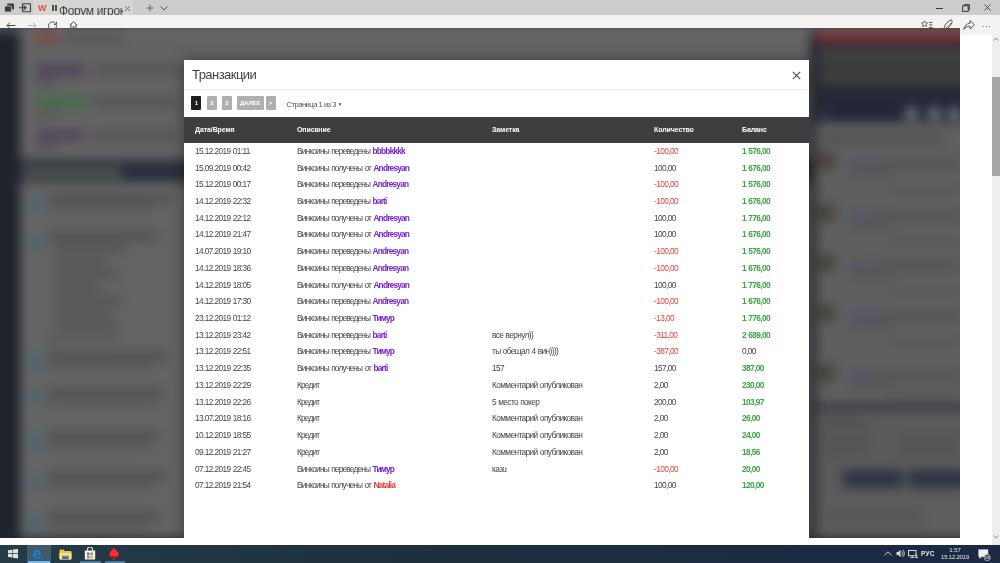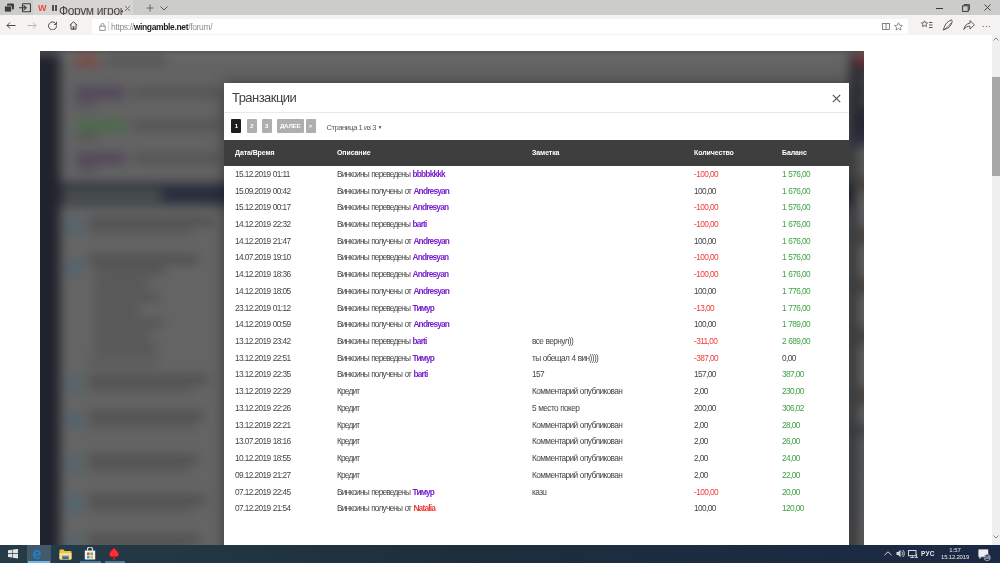--- a/index.html
+++ b/index.html
@@ -11,41 +11,41 @@
 
 #tabbar { position:absolute; left:0; top:0; width:1000px; height:15px; background:#ccccca; }
 #tab { position:absolute; left:33px; top:0; width:100px; height:15px; background:#d7d5d4; }
 #tabtitle { position:absolute; left:26px; top:3.5px; font-size:12px; color:#474747; letter-spacing:-0.35px; white-space:nowrap; width:64px; overflow:hidden; }
 #navbar { position:absolute; left:0; top:15px; width:1000px; height:20px; background:#f4f3f2; }
 #addressbar { position:absolute; left:92px; top:4px; width:816px; height:14.5px; background:#fff; border-radius:2px; }
 #urltext { position:absolute; left:19px; top:3px; font-size:8.5px; color:#8f8f8f; letter-spacing:-0.35px; white-space:nowrap; }
 #urltext b { color:#1b1b1b; font-weight:bold; }
 
 
-#page { position:absolute; left:0; top:51px; width:824px; height:510px; overflow:hidden; background:#1f222b;margin-left:40px; }
+#page { position:absolute; left:0; top:28px; width:960px; height:510px; overflow:hidden; background:#1f222b; }
 #bg { position:absolute; left:-20px; top:-20px; width:1032px; height:550px; filter:blur(5.5px); background:#1f222b; }
 #bg .e { position:absolute; }
 
 
 #modal { position:absolute; left:183.5px; top:31.5px; width:625px; height:478.5px; background:#fff; box-shadow:0 0 14px rgba(0,0,0,0.4); }
 #mtitle { position:absolute; left:8.5px; top:7.3px; font-size:13px; color:#414141; letter-spacing:-0.55px; }
 #msep { position:absolute; left:0px; top:29px; width:625px; height:1px; background:#e9e9e9; }
 .pbtn { position:absolute; top:36.5px; height:13.5px; background:#b1aeae; color:#fff; font-size:6.2px; font-weight:bold; text-align:center; line-height:14px; border-radius:1px; letter-spacing:-0.2px;}
 .pbtn.on { background:#1d1d1d; }
 #pginfo { position:absolute; left:103px; top:40px; font-size:7.5px; color:#555; letter-spacing:-0.45px; }
 
 #ttable { position:absolute; left:0; top:57.5px; width:625px; border-collapse:collapse; table-layout:fixed; }
 #ttable td, #ttable th { overflow:hidden; white-space:nowrap; vertical-align:middle; padding:0; }
 #ttable th { background:#3e3e3e; color:#fff; font-size:7px; font-weight:bold; text-align:left; height:25.5px; letter-spacing:-0.1px; }
 #ttable td { height:16.73px; font-size:8.3px; color:#464646; letter-spacing:-0.6px; word-spacing:0.5px; }
 #ttable td:nth-child(2) { letter-spacing:-0.8px; word-spacing:0.8px; }
 #ttable .c1 { padding-left:11.5px; }
 #ttable .u { color:#7921d1; font-weight:bold; }
 #ttable .r { color:#ee3b38; }
-#ttable .g { color:#3da346; }
+#ttable .g { color:#3da346;font-weight:bold; }
 #ttable .nat { color:#ee3b38; font-weight:bold; }
 
 
 .sq { position:absolute; width:20px; height:21.5px; background:#fff; }
 .sq svg { position:absolute; left:4px; top:5px; }
 
 
 #sbar { position:absolute; left:992px; top:35px; width:8px; height:509.5px; background:#f0efee; }
 #sthumb { position:absolute; left:0; top:42px; width:8px; height:99px; background:#a9a7a6; }
 
@@ -101,35 +101,20 @@
         <path d="M6 0.5 L9 3.5 L6 6.5 M9 3.5 H0.5" stroke="#b9b7b6" stroke-width="1" fill="none"></path>
       </svg>
     <svg class="abs" style="left:48px;top:6px" width="9" height="9" viewBox="0 0 9 9">
         <path d="M7.8 2.6 A4 4 0 1 0 8.5 4.5" stroke="#4a4a4a" stroke-width="1" fill="none"></path>
         <path d="M8.6 0.8 L8.6 3.4 L6 3.4" stroke="#4a4a4a" stroke-width="1" fill="none"></path>
       </svg>
     <svg class="abs" style="left:69px;top:6px" width="9" height="9" viewBox="0 0 9 9">
         <path d="M0.8 4.2 L4.5 0.8 L8.2 4.2 M2 3.4 V8.2 H7 V3.4" stroke="#4a4a4a" stroke-width="1" fill="none"></path>
         <rect x="3.7" y="5.2" width="1.6" height="3" fill="#4a4a4a"></rect>
       </svg>
-    <div id="addressbar">
-      <svg class="abs" style="left:6.5px;top:3.5px" width="7" height="8" viewBox="0 0 7 8">
-          <rect x="0.8" y="3.2" width="5.4" height="4.2" fill="none" stroke="#8a8a8a" stroke-width="0.9"></rect>
-          <path d="M2 3.2 V1.9 A1.5 1.5 0 0 1 5 1.9 V3.2" stroke="#8a8a8a" stroke-width="0.9" fill="none"></path>
-        </svg>
-      <div class="abs" style="left:15.5px;top:2px;width:1px;height:10px;background:#dcdcdc;"></div>
-      <div id="urltext">https://<b>wingamble.net</b>/forum/</div>
-      <svg class="abs" style="left:790px;top:3.5px" width="8" height="7" viewBox="0 0 8 7">
-          <rect x="0.5" y="0.5" width="7" height="6" fill="none" stroke="#6a6a6a" stroke-width="0.8"></rect>
-          <path d="M4 0.5 V6.5" stroke="#6a6a6a" stroke-width="0.8"></path>
-        </svg>
-      <svg class="abs" style="left:802px;top:2.5px" width="9" height="9" viewBox="0 0 10 10">
-          <path d="M5 0.8 L6.3 3.6 L9.4 3.9 L7 6 L7.8 9 L5 7.3 L2.2 9 L3 6 L0.6 3.9 L3.7 3.6 Z" fill="none" stroke="#6a6a6a" stroke-width="0.8"></path>
-        </svg>
-    </div>
 
     <svg class="abs" style="left:921px;top:5px" width="12" height="10" viewBox="0 0 12 10">
         <path d="M3.5 0.8 L4.5 2.8 L6.6 3 L5 4.5 L5.5 6.6 L3.5 5.5 L1.5 6.6 L2 4.5 L0.4 3 L2.5 2.8 Z" fill="none" stroke="#4a4a4a" stroke-width="0.8"></path>
         <path d="M8 2.5 H11.5 M8 5 H11.5 M8 7.5 H11.5" stroke="#4a4a4a" stroke-width="0.9"></path>
       </svg>
     <svg class="abs" style="left:942px;top:4px" width="11" height="12" viewBox="0 0 11 12">
         <path d="M9.5 0.8 C6 2 3 5 2.2 8.5 L1.2 11 L3.8 10 C7.2 9 9.5 6 10.2 2.5 Z" fill="none" stroke="#4a4a4a" stroke-width="0.9"></path>
         <path d="M1.5 10.5 C4 9.5 7 7 8.8 4" stroke="#4a4a4a" stroke-width="0.7" fill="none"></path>
       </svg>
     <svg class="abs" style="left:963px;top:4.5px" width="12" height="11" viewBox="0 0 12 11">
@@ -287,20 +272,27 @@
               <td><span class="g">1 576,00</span></td>
             </tr>
         <tr>
               <td class="c1">14.12.2019 22:32</td>
               <td>Винкоины переведены <span class="u">barti</span></td>
               <td></td>
               <td><span class="r">-100,00</span></td>
               <td><span class="g">1 676,00</span></td>
             </tr>
         <tr>
+              <td class="c1">14.12.2019 22:12</td>
+              <td>Винкоины получены от <span class="u">Andresyan</span></td>
+              <td></td>
+              <td>100,00</td>
+              <td><span class="g">1 776,00</span></td>
+            </tr>
+        <tr>
               <td class="c1">14.12.2019 21:47</td>
               <td>Винкоины получены от <span class="u">Andresyan</span></td>
               <td></td>
               <td>100,00</td>
               <td><span class="g">1 676,00</span></td>
             </tr>
         <tr>
               <td class="c1">14.07.2019 19:10</td>
               <td>Винкоины переведены <span class="u">Andresyan</span></td>
               <td></td>
@@ -315,32 +307,32 @@
               <td><span class="g">1 676,00</span></td>
             </tr>
         <tr>
               <td class="c1">14.12.2019 18:05</td>
               <td>Винкоины получены от <span class="u">Andresyan</span></td>
               <td></td>
               <td>100,00</td>
               <td><span class="g">1 776,00</span></td>
             </tr>
         <tr>
+              <td class="c1">14.12.2019 17:30</td>
+              <td>Винкоины переведены <span class="u">Andresyan</span></td>
+              <td></td>
+              <td><span class="r">-100,00</span></td>
+              <td><span class="g">1 676,00</span></td>
+            </tr>
+        <tr>
               <td class="c1">23.12.2019 01:12</td>
               <td>Винкоины переведены <span class="u">Тимур</span></td>
               <td></td>
               <td><span class="r">-13,00</span></td>
               <td><span class="g">1 776,00</span></td>
-            </tr>
-        <tr>
-              <td class="c1">14.12.2019 00:59</td>
-              <td>Винкоины получены от <span class="u">Andresyan</span></td>
-              <td></td>
-              <td>100,00</td>
-              <td><span class="g">1 789,00</span></td>
             </tr>
         <tr>
               <td class="c1">13.12.2019 23:42</td>
               <td>Винкоины переведены <span class="u">barti</span></td>
               <td>все вернул))</td>
               <td><span class="r">-311,00</span></td>
               <td><span class="g">2 689,00</span></td>
             </tr>
         <tr>
               <td class="c1">13.12.2019 22:51</td>
@@ -361,49 +353,42 @@
               <td>Кредит</td>
               <td>Комментарий опубликован</td>
               <td>2,00</td>
               <td><span class="g">230,00</span></td>
             </tr>
         <tr>
               <td class="c1">13.12.2019 22:26</td>
               <td>Кредит</td>
               <td>5 место покер</td>
               <td>200,00</td>
-              <td><span class="g">306,02</span></td>
-            </tr>
-        <tr>
-              <td class="c1">13.12.2019 22:21</td>
-              <td>Кредит</td>
-              <td>Комментарий опубликован</td>
-              <td>2,00</td>
-              <td><span class="g">28,00</span></td>
+              <td><span class="g">103,97</span></td>
             </tr>
         <tr>
               <td class="c1">13.07.2019 18:16</td>
               <td>Кредит</td>
               <td>Комментарий опубликован</td>
               <td>2,00</td>
               <td><span class="g">26,00</span></td>
             </tr>
         <tr>
               <td class="c1">10.12.2019 18:55</td>
               <td>Кредит</td>
               <td>Комментарий опубликован</td>
               <td>2,00</td>
               <td><span class="g">24,00</span></td>
             </tr>
         <tr>
               <td class="c1">09.12.2019 21:27</td>
               <td>Кредит</td>
               <td>Комментарий опубликован</td>
               <td>2,00</td>
-              <td><span class="g">22,00</span></td>
+              <td><span class="g">18,56</span></td>
             </tr>
         <tr>
               <td class="c1">07.12.2019 22:45</td>
               <td>Винкоины переведены <span class="u">Тимур</span></td>
               <td>казu</td>
               <td><span class="r">-100,00</span></td>
               <td><span class="g">20,00</span></td>
             </tr>
         <tr>
               <td class="c1">07.12.2019 21:54</td>

